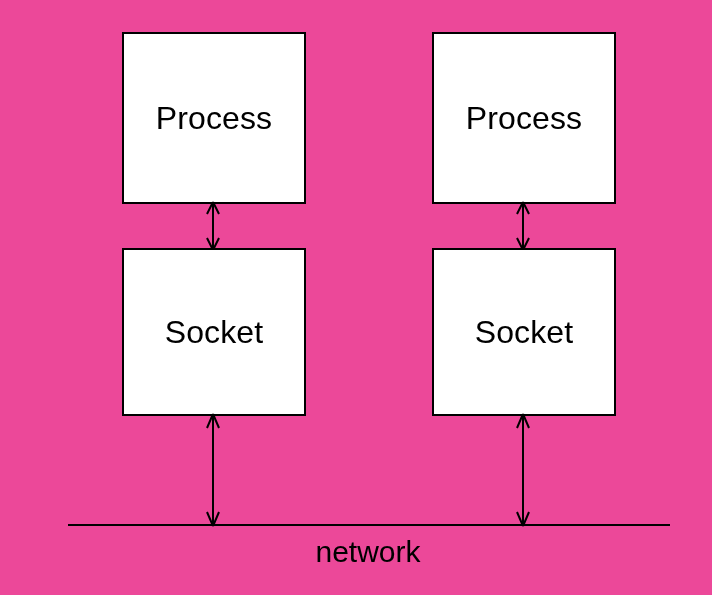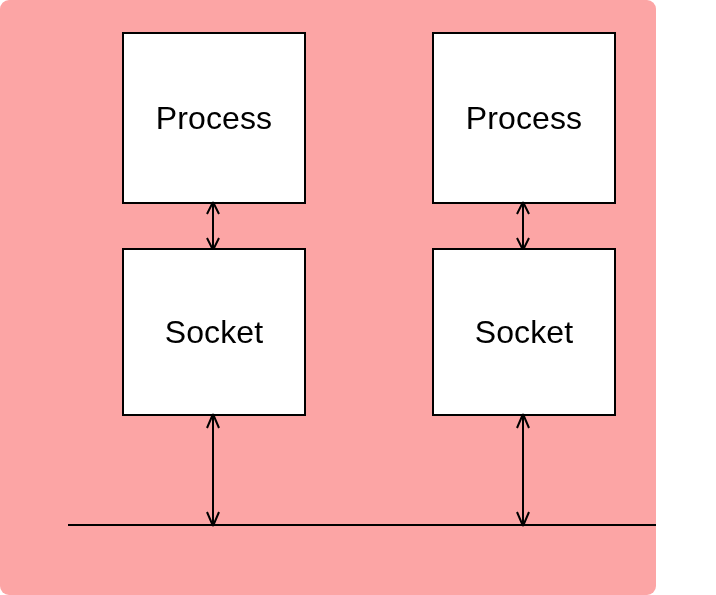--- a/index.html
+++ b/index.html
@@ -2,26 +2,25 @@
 <html><head>
 <meta charset="utf-8">
 <style>
   html, body {
     margin: 0;
     padding: 0;
     background: #ffffff;
   }
   #canvas {
     position: relative;
-    width: 656px;
+    width: 712px;
     height: 595px;
-    background: #fca5a5;
+    background: #ec4899;
     overflow: hidden;
     font-family: "Liberation Sans", "DejaVu Sans", sans-serif;
-    border-radius: 9px;
   }
   .node-box {
     position: absolute;
     box-sizing: border-box;
     border: 2px solid #000000;
     background: #ffffff;
     display: flex;
     align-items: center;
     justify-content: center;
   }
@@ -109,14 +108,15 @@
   <svg class="connector" id="arrow-right-bottom" viewBox="0 0 34 116" width="34" height="116">
     <line x1="17" y1="4" x2="17" y2="112" stroke="#000000" stroke-width="2"></line>
     <path d="M 17 2 L 11 16 M 17 2 L 23 16" stroke="#000000" stroke-width="2" fill="none"></path>
     <path d="M 17 114 L 11 100 M 17 114 L 23 100" stroke="#000000" stroke-width="2" fill="none"></path>
   </svg>
 
   <svg class="network-line-wrap" id="network-line" viewBox="0 0 610 14" width="610" height="14">
     <line x1="4" y1="7" x2="606" y2="7" stroke="#000000" stroke-width="2"></line>
   </svg>
 
+  <div class="network-label" id="network-text">network</div>
 
 </div>
 
 </body></html>

